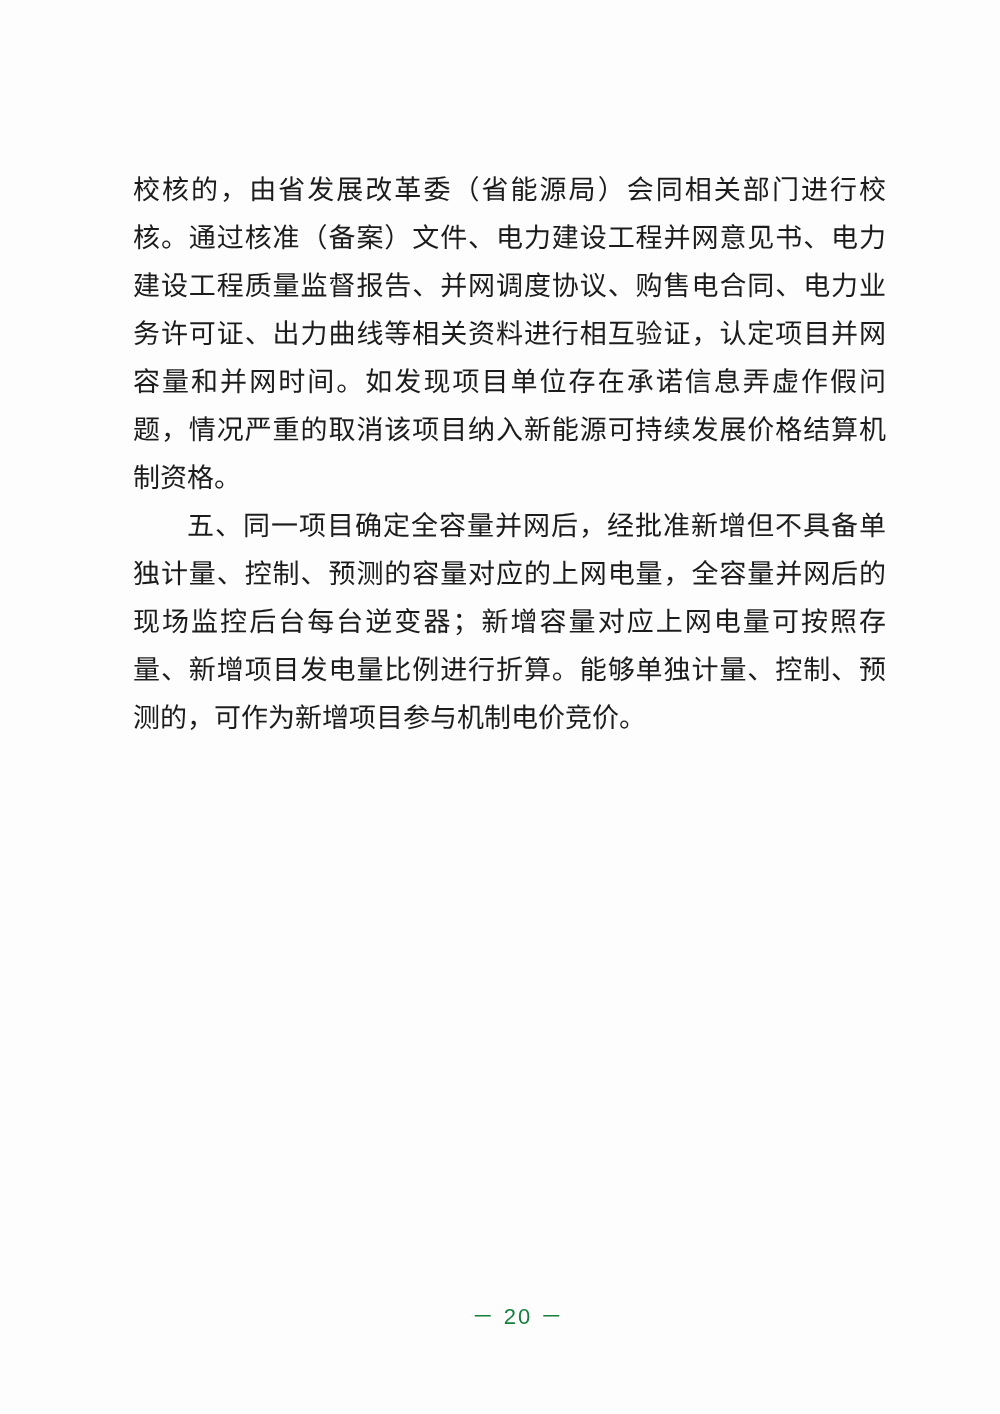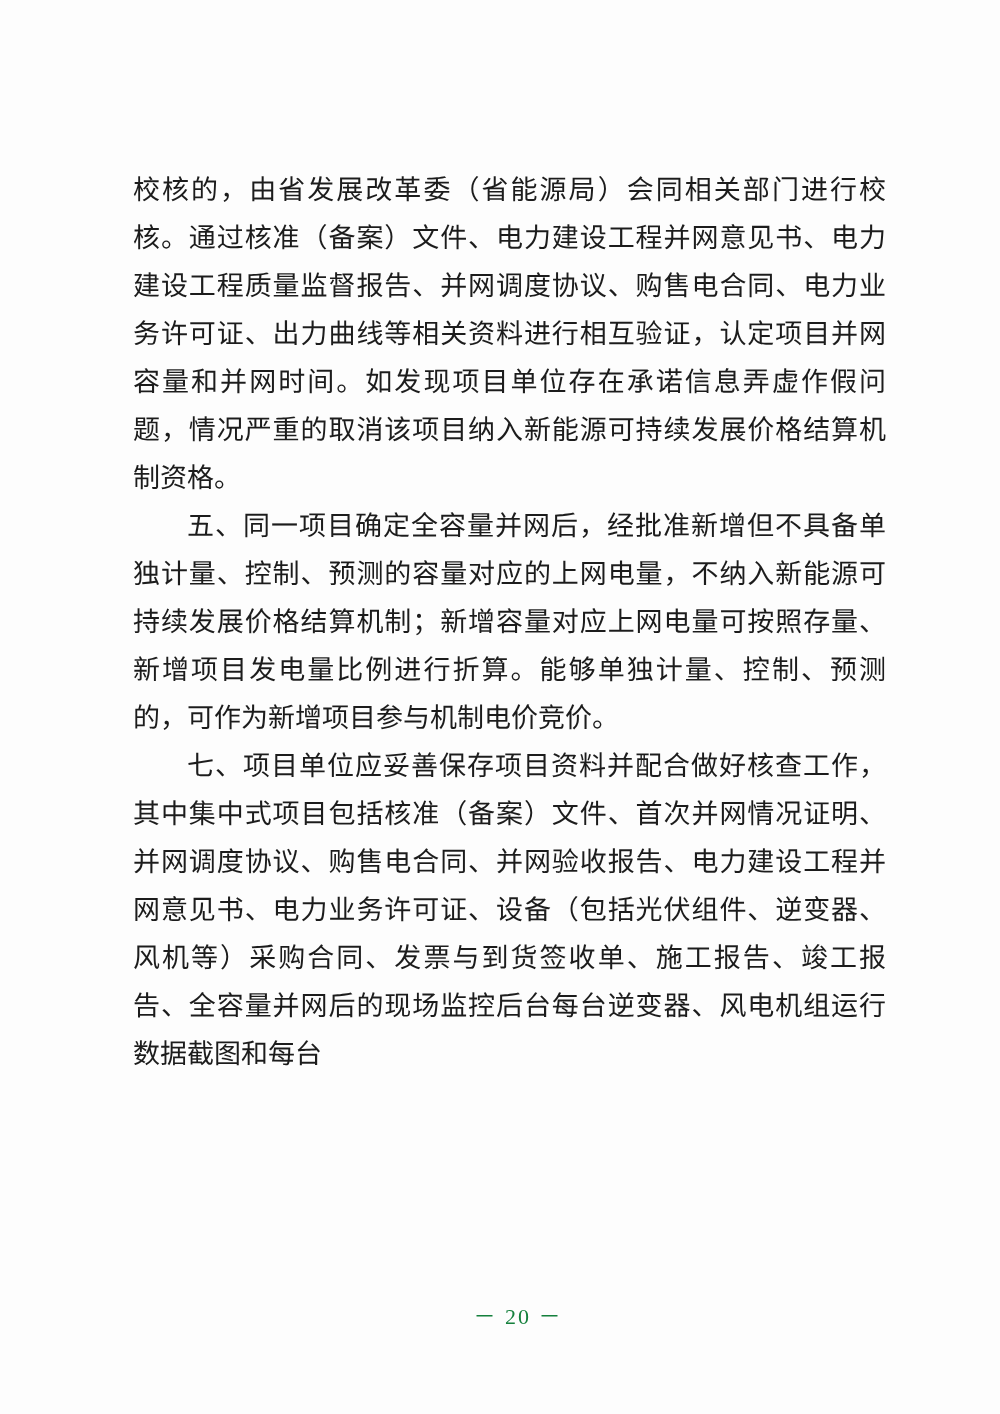--- a/index.html
+++ b/index.html
@@ -6,21 +6,21 @@
     margin: 0;
     padding: 0;
     background: #ffffff;
   }
   .page {
     position: relative;
     width: 1000px;
     height: 1414px;
     background: #fdfdfd;
     overflow: hidden;
-    font-family: Liberation Serif, serif;
+    font-family: Liberation Sans, sans-serif;
   }
   .text-block {
     position: absolute;
     left: 133px;
     top: 166px;
     width: 753px;
     color: #1c1c1c;
     font-size: 27px;
     line-height: 48px;
     text-align: justify;
@@ -47,17 +47,16 @@
     letter-spacing: 2px;
     padding-left: 18px;
   }
 </style>
 </head>
 <body>
 
 <div class="page">
   <div class="text-block">
     <p class="para continuation">校核的，由省发展改革委（省能源局）会同相关部门进行校核。通过核准（备案）文件、电力建设工程并网意见书、电力建设工程质量监督报告、并网调度协议、购售电合同、电力业务许可证、出力曲线等相关资料进行相互验证，认定项目并网容量和并网时间。如发现项目单位存在承诺信息弄虚作假问题，情况严重的取消该项目纳入新能源可持续发展价格结算机制资格。</p>
-    <p class="para">五、同一项目确定全容量并网后，经批准新增但不具备单独计量、控制、预测的容量对应的上网电量，不纳入新能源可持续发展价格结算机制；新增容量对应上网电量可按照存量、新增项目发电量比例进行折算。能够单独计量、控制、预测的，可作为新增项目参与机制电价竞价。</p>
-    <p class="para">七、项目单位应妥善保存项目资料并配合做好核查工作，其中集中式项目包括核准（备案）文件、首次并网情况证明、并网调度协议、购售电合同、并网验收报告、电力建设工程并网意见书、电力业务许可证、设备（包括光伏组件、逆变器、风机等）采购合同、发票与到货签收单、施工报告、竣工报告、全容量并网后的现场监控后台每台逆变器、风电机组运行数据截图和每台</p>
+    <p class="para">五、同一项目确定全容量并网后，经批准新增但不具备单独计量、控制、预测的容量对应的上网电量，全容量并网后的现场监控后台每台逆变器；新增容量对应上网电量可按照存量、新增项目发电量比例进行折算。能够单独计量、控制、预测的，可作为新增项目参与机制电价竞价。</p>
   </div>
   <div class="page-footer">－ 20 －</div>
 </div>
 
 </body></html>

